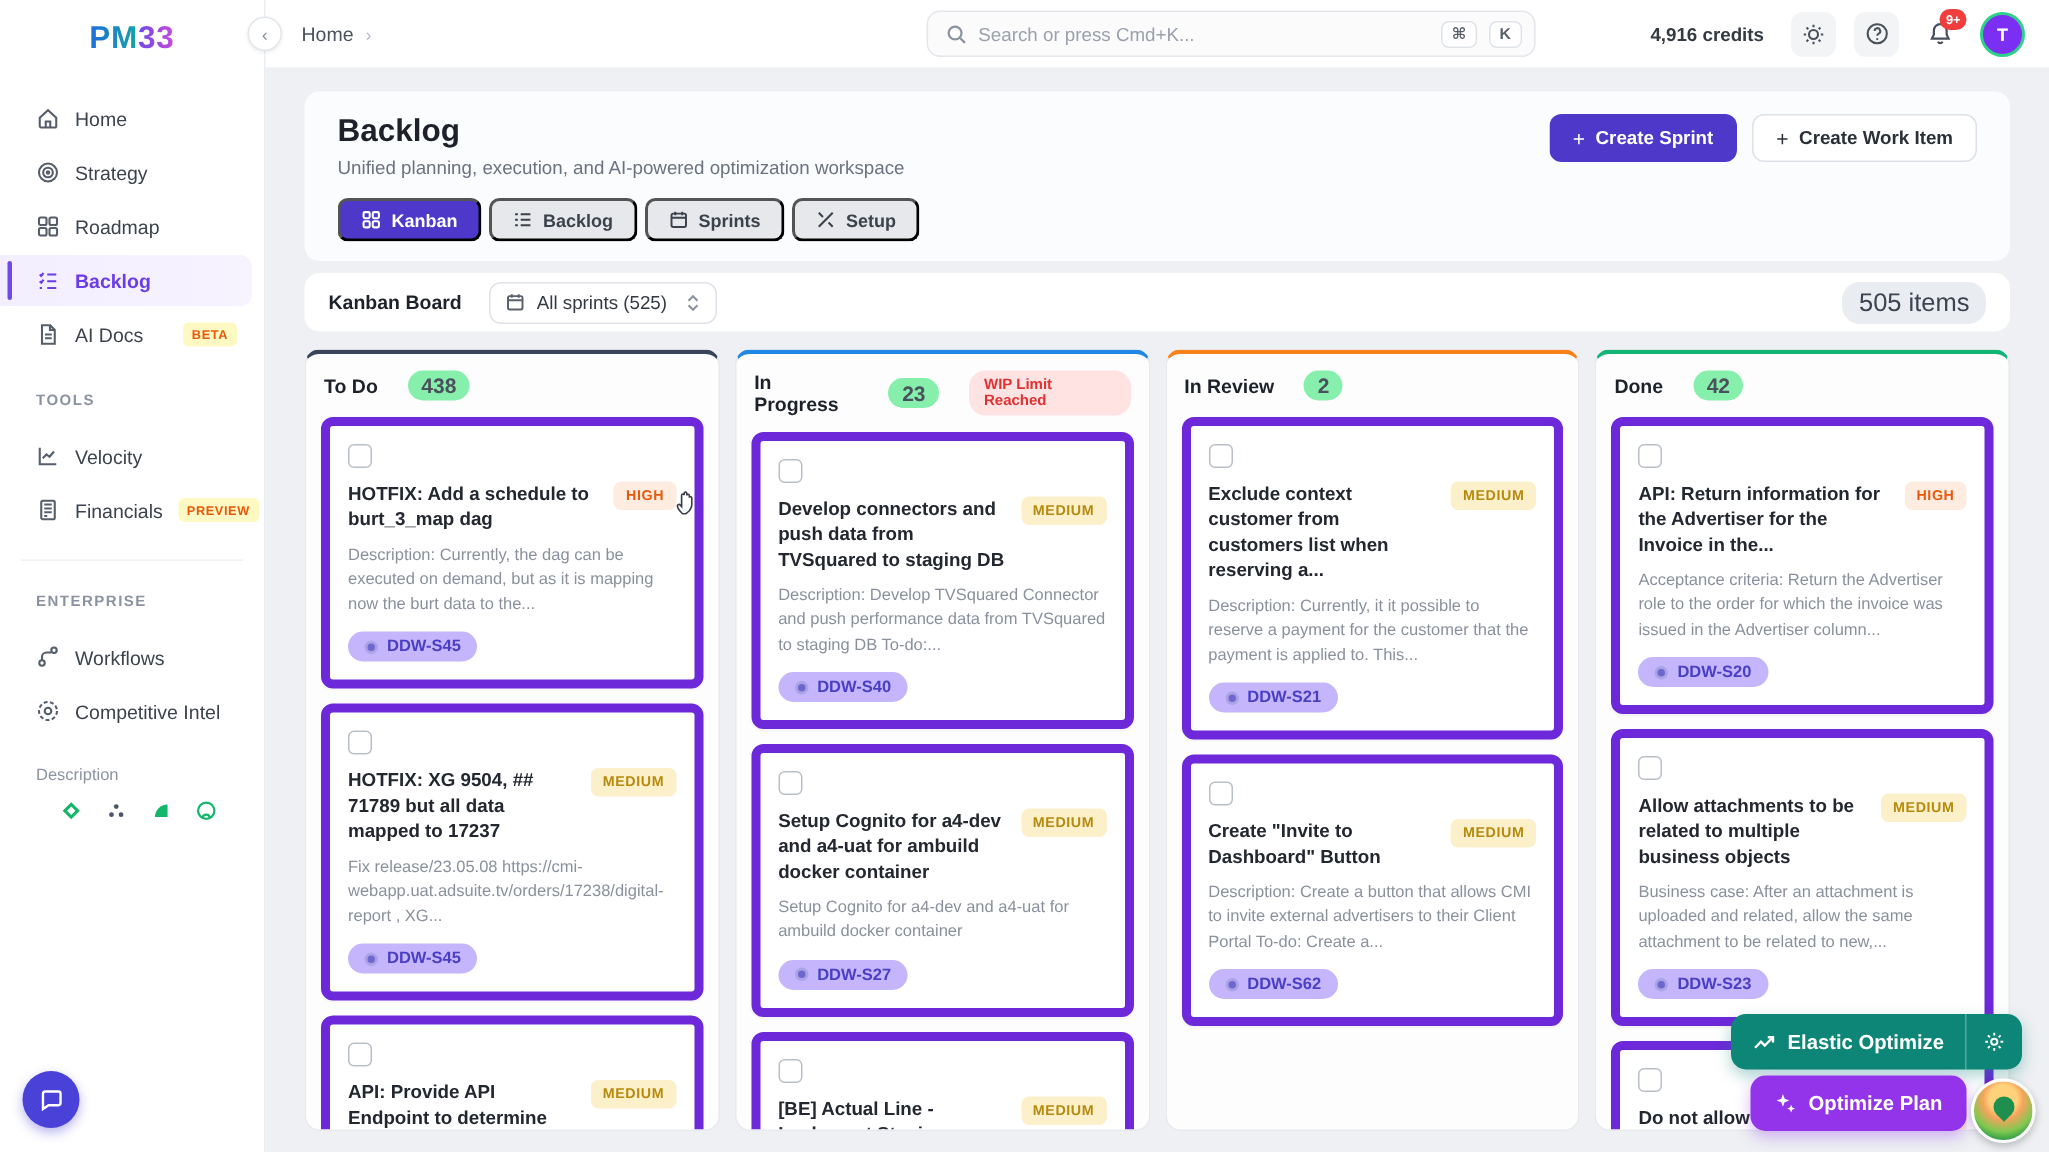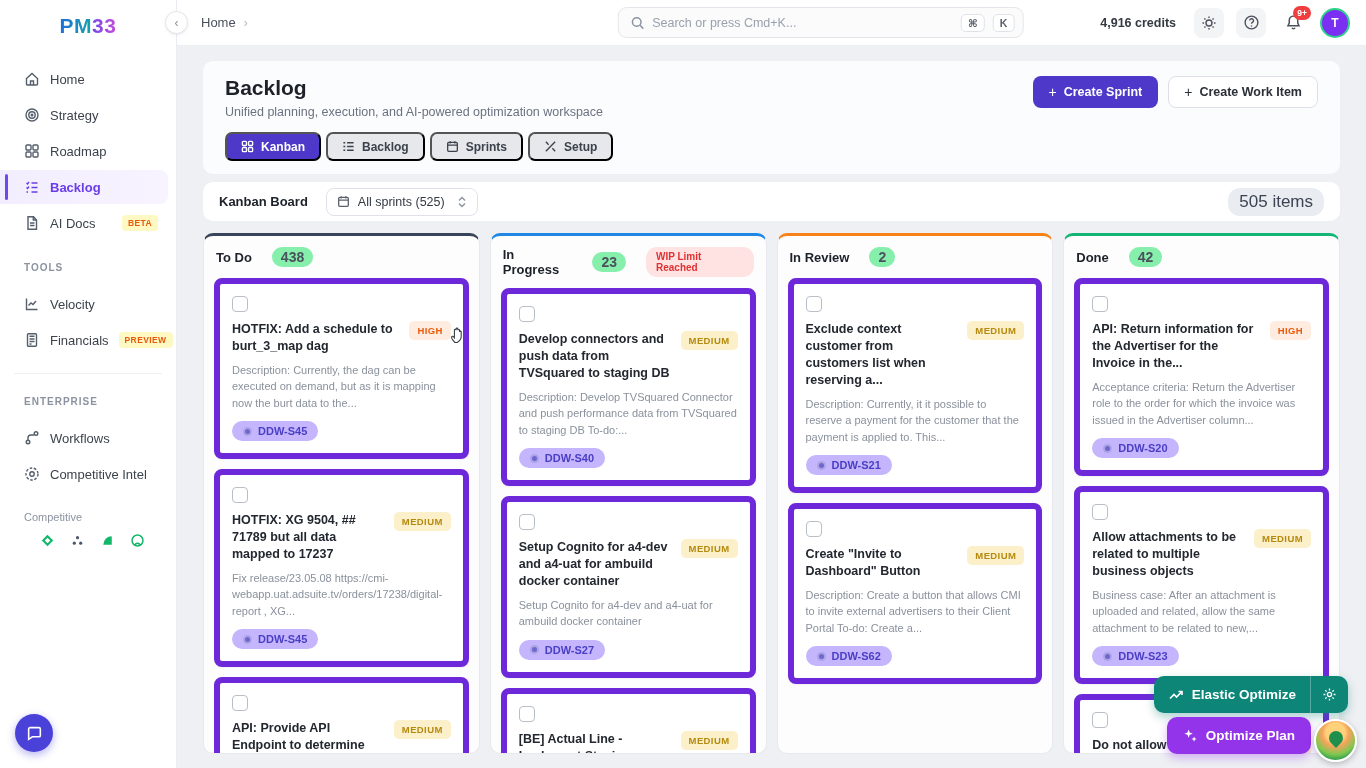--- a/index.html
+++ b/index.html
@@ -209,21 +209,21 @@
         <span class="ic">
             <svg viewBox="0 0 16 16" fill="none" stroke="currentColor" stroke-width="1.4">
               <circle cx="8" cy="8" r="6" stroke-dasharray="2.6 1.6"></circle>
               <circle cx="8" cy="8" r="2.2"></circle>
             </svg>
           </span>
         <span>Competitive Intel</span>
       </div>
     </nav>
 
-    <div class="integrations-label">Competitive</div>
+    <div class="integrations-label">Description</div>
     <div class="integration-icons">
       <span class="iic">
           <svg viewBox="0 0 16 16">
             <rect x="4.8" y="4.8" width="6.4" height="6.4" fill="none" stroke="#12b76a" stroke-width="2.2" transform="rotate(45 8 8)"></rect>
           </svg>
         </span>
       <span class="iic">
           <svg viewBox="0 0 16 16" fill="#4a5568">
             <circle cx="8" cy="5" r="1.7"></circle>
             <circle cx="4.6" cy="10.8" r="1.7"></circle>

